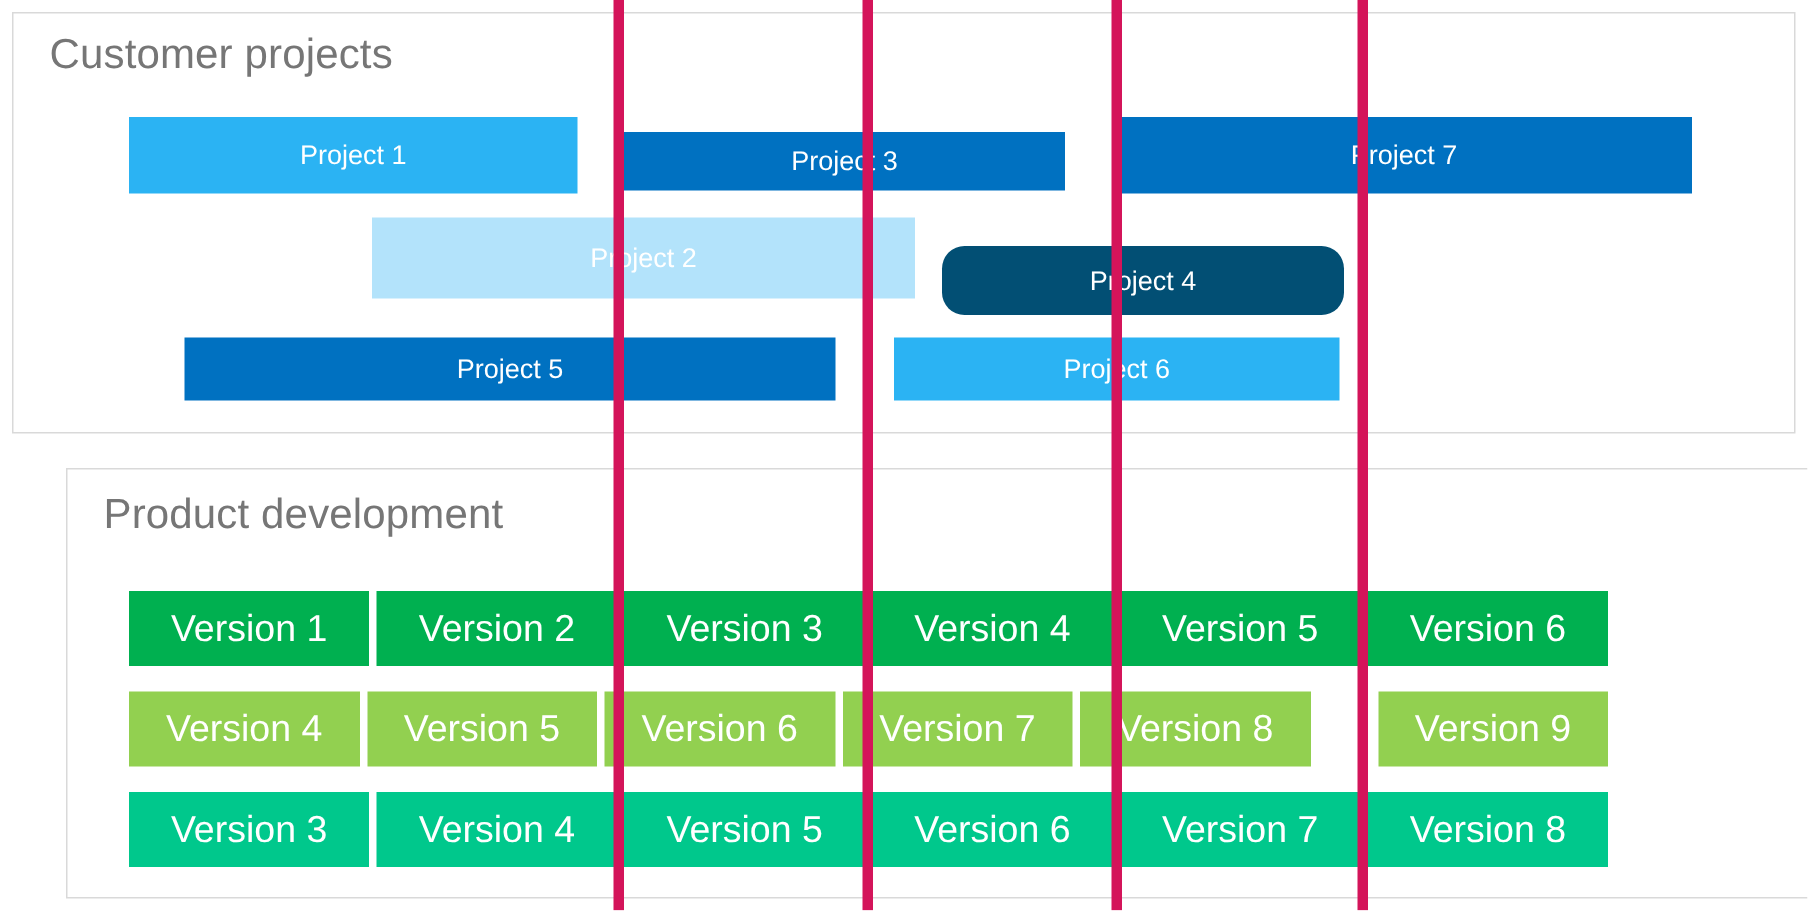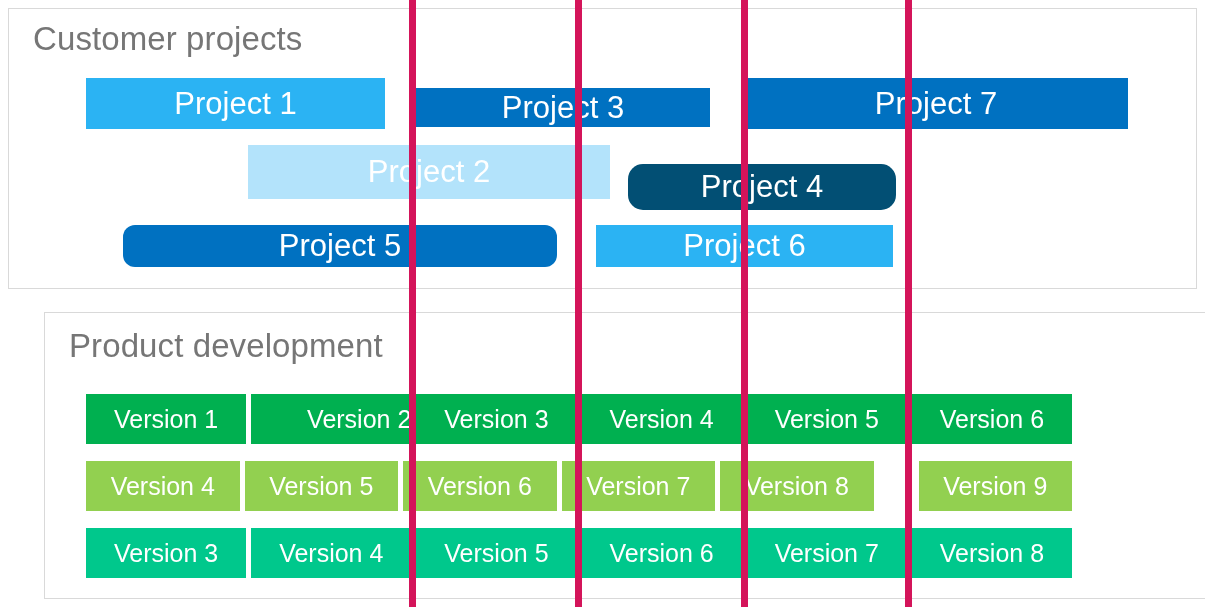--- a/index.html
+++ b/index.html
@@ -26,41 +26,41 @@
     border: 1px solid #d9d9d9;
     box-sizing: border-box;
   }
   #panel-projects  { left: 8px;  top: 8px;   width: 1189px; height: 281px; }
   #panel-product   { left: 8px;  top: 312px; width: 1189px; height: 287px; margin-left: 36px; }
 
   .panel-title {
     position: absolute;
     left: 24px;
     color: #767676;
-    font-size: 33px;
+    font-size: 28px;
     font-weight: 400;
     letter-spacing: 0.1px;
     white-space: nowrap;
   }
   #title-projects { top: 11px; }
   #title-product  { top: 14px; }
 
   
   .bars-layer {
     position: absolute;
     left: 0; top: 0; right: 0; bottom: 0;
     pointer-events: none;
   }
   .bar {
     position: absolute;
     display: flex;
     align-items: center;
     justify-content: center;
     color: #ffffff;
-    font-size: 31px;
+    font-size: 18px;
     font-weight: 400;
     white-space: nowrap;
     box-sizing: border-box;
     pointer-events: auto;
   }
 
   
   .vrow {
     position: absolute;
     display: flex;
@@ -114,34 +114,34 @@
     </div>
 
     <div class="bar" style="left:248px; top:145px; width:362px; height:54px; background:#b3e3fb;">
       <span>Project 2</span>
     </div>
 
     <div class="bar" style="left:628px; top:164px; width:268px; height:46px; background:#024f74;border-radius:15px;">
       <span>Project 4</span>
     </div>
 
-    <div class="bar" style="left:123px; top:225px; width:434px; height:42px; background:#0071c1;border-radius:12px;">
+    <div class="bar" style="left:123px; top:225px; width:434px; height:42px; background:#0071c1;">
       <span>Project 5</span>
     </div>
 
     <div class="bar" style="left:596px; top:225px; width:297px; height:42px; background:#2bb3f3;">
       <span>Project 6</span>
     </div>
   </div>
 
   <div class="vrow" id="vrow-1" style="left:86px; top:394px; width:986px; height:50px;">
     <div class="vblock" style="flex:1; background:#00b050;">
       <span>Version 1</span>
     </div>
-    <div class="vblock" style="flex:1; background:#00b050;justify-content:flex-end;">
+    <div class="vblock" style="flex:1; background:#00b050;">
       <span>Version 2</span>
     </div>
     <div class="vblock" style="flex:1; background:#00b050;">
       <span>Version 3</span>
     </div>
     <div class="vblock" style="flex:1; background:#00b050;">
       <span>Version 4</span>
     </div>
     <div class="vblock" style="flex:1; background:#00b050;">
       <span>Version 5</span>

